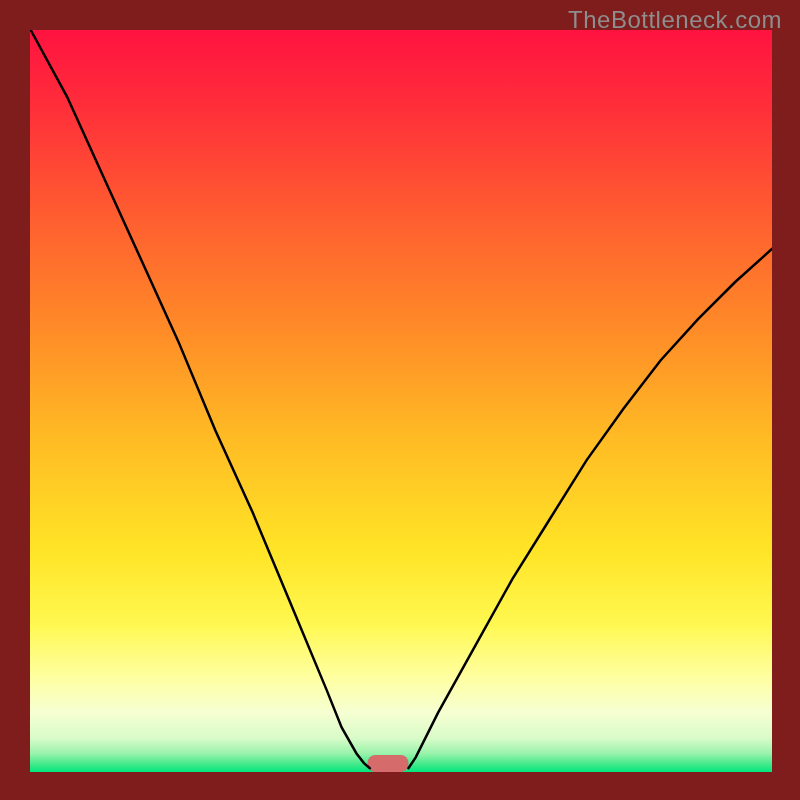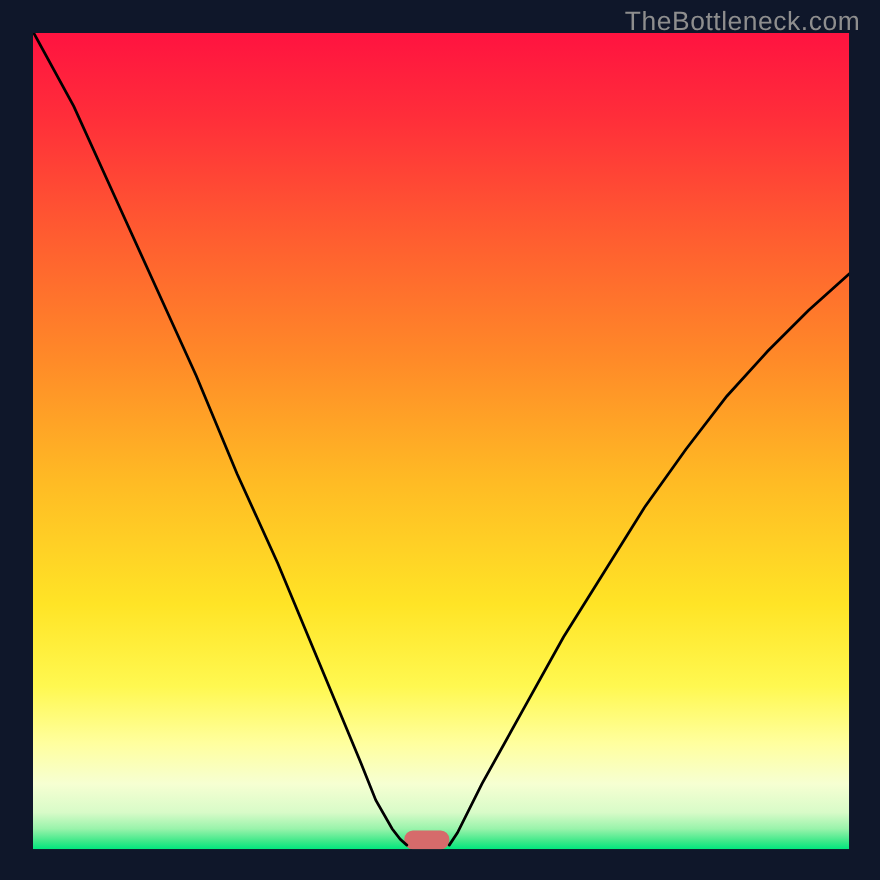--- a/index.html
+++ b/index.html
@@ -10,21 +10,21 @@
     overflow: hidden;
     background: #000;
     font-family: Arial, Helvetica, sans-serif;
   }
   .frame {
     position: absolute;
     left: 0;
     top: 0;
     width: 800px;
     height: 800px;
-    background: #0f172a;
+    background: #7f1d1d;
   }
   .plot {
     position: absolute;
     box-sizing: border-box;
   }
   .watermark {
     position: absolute;
     top: 6px;
     right: 18px;
     color: #8e8e8e;

